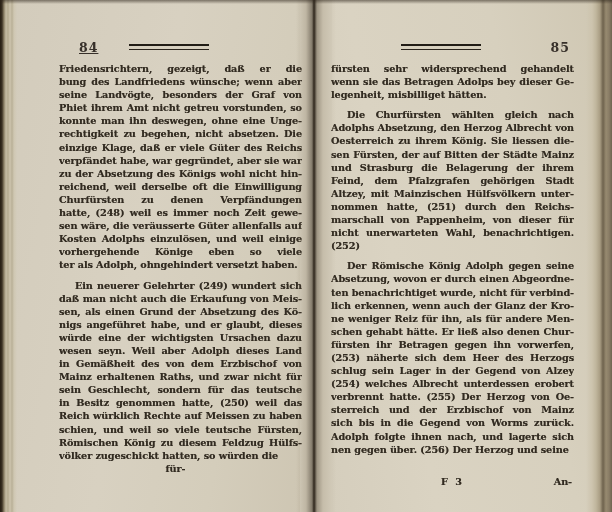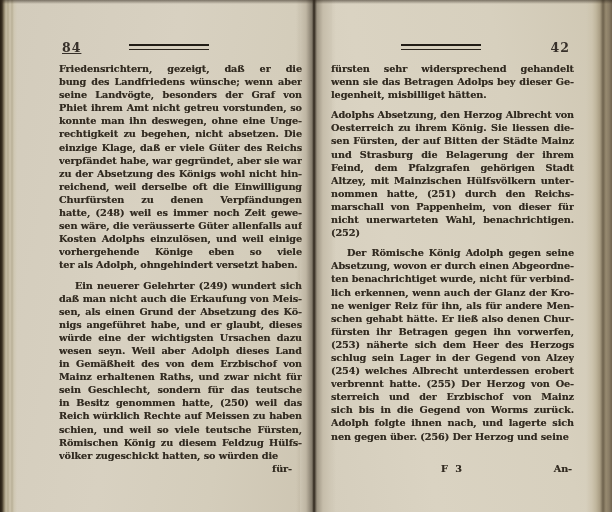--- a/index.html
+++ b/index.html
@@ -63,38 +63,38 @@
   .s7{left:340px;top:90px;width:60px;height:90px;
       background:radial-gradient(closest-side,rgba(150,120,70,.10),rgba(150,120,70,0));}
   .s8{left:355px;top:460px;width:60px;height:24px;
       background:radial-gradient(closest-side,rgba(110,100,85,.18),rgba(110,100,85,0));}
   
   .hdr{position:absolute;top:40px;left:0;width:100%;height:16px;}
   .pagenum{
     position:absolute;top:0;font-size:12.5px;font-weight:700;color:#37302a;
     letter-spacing:1px;
   }
-  .pagenum.pl{left:3px;text-decoration:underline;}
+  .pagenum.pl{left:20px;text-decoration:underline;}
   .pagenum.pr{right:4px;}
   .rule{
     position:absolute;top:4px;left:50%;width:80px;margin-left:-52px;height:3px;
     border-top:2.5px solid #221d16;border-bottom:1.5px solid #2a241c;
   }
   
   .pbody{
     position:absolute;top:62px;left:0;width:100%;
     color:#322b21;font-size:9.7px;font-weight:700;letter-spacing:-0.1px;
     text-shadow:0 0 .4px rgba(50,43,33,.6);
   }
   .para{margin:0;}
   .para.gap{margin-top:7px;}
   .line{height:13.1px;line-height:13.1px;white-space:normal;overflow:hidden;}
   .line.just{text-align:justify;text-align-last:justify;}
   .line.ind{padding-left:16px;}
-  .catchline{height:13.1px;line-height:13.1px;text-align:right;padding-right:10px;}
+  .catchline{height:13.1px;line-height:13.1px;text-align:center;padding-right:10px;}
   .sigline{
     height:13.1px;line-height:13.1px;display:grid;
     grid-template-columns:1fr auto 1fr;align-items:center;margin-top:19px;
   }
   .sig{grid-column:2;letter-spacing:2px;}
   .sigline .cw{justify-self:end;padding-right:2px;}
 </style>
 </head>
 <body>
 
@@ -152,29 +152,30 @@
           <div class="line just">Römischen König zu diesem Feldzug Hülfs-</div>
           <div class="line">völker zugeschickt hatten, so würden die Chur-</div>
         </div>
         <div class="catchline">für-</div>
       </div>
   </div>
 
   <div class="page right">
     <div class="hdr">
       <div class="rule"></div>
-      <span class="pagenum pr">42</span>
+      <span class="pagenum pr">85</span>
     </div>
     <div class="pbody" id="right-body">
         <div class="para">
           <div class="line just">fürsten sehr widersprechend gehandelt haben,</div>
           <div class="line just">wenn sie das Betragen Adolps bey dieser Ge-</div>
           <div class="line">legenheit, misbilliget hätten.</div>
         </div>
         <div class="para gap">
+          <div class="line just ind">Die Churfürsten wählten gleich nach</div>
           <div class="line just">Adolphs Absetzung, den Herzog Albrecht von</div>
           <div class="line just">Oesterreich zu ihrem König. Sie liessen die-</div>
           <div class="line just">sen Fürsten, der auf Bitten der Städte Mainz</div>
           <div class="line just">und Strasburg die Belagerung der ihrem</div>
           <div class="line just">Feind, dem Pfalzgrafen gehörigen Stadt</div>
           <div class="line just">Altzey, mit Mainzischen Hülfsvölkern unter-</div>
           <div class="line just">nommen hatte, (251) durch den Reichs-</div>
           <div class="line just">marschall von Pappenheim, von dieser für ihn</div>
           <div class="line just">nicht unerwarteten Wahl, benachrichtigen.</div>
           <div class="line">(252)</div>

